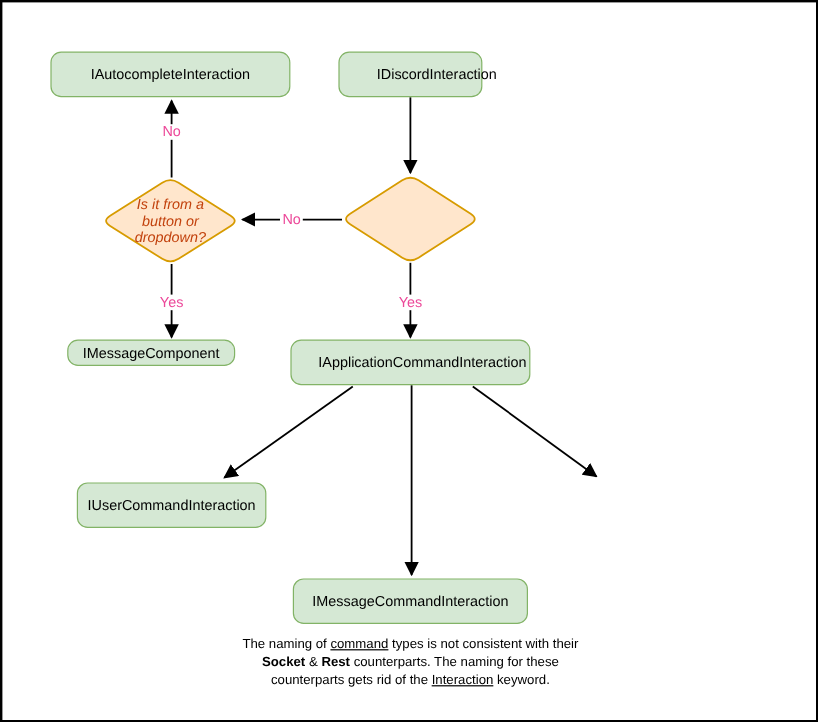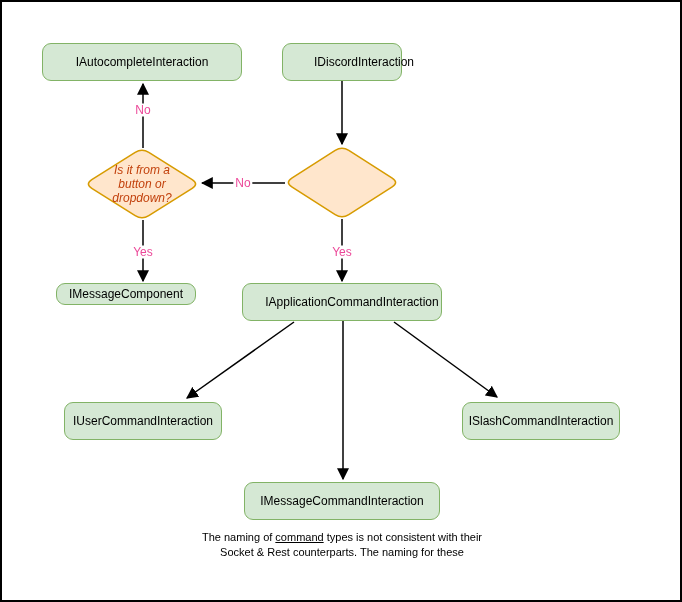--- a/index.html
+++ b/index.html
@@ -25,21 +25,21 @@
   .edge-label{
     position:absolute;transform:translate(-50%,-50%);
     font-size:12px;line-height:13px;background:var(--background,#fff);
     padding:0 2px;color:#ec4899;
   }
   .note{
     position:absolute;left:130px;top:528px;width:420px;
     text-align:center;font-size:11px;line-height:15px;color:#000;
   }
   .note .u{text-decoration:underline;}
-  .note .b{font-weight:normal;}
+  .note .b{font-weight:bold;}
 </style>
 </head>
 <body>
 
 <div class="canvas">
 
   <svg class="edges" viewBox="0 0 678 598">
     <defs>
       <marker id="arrow" viewBox="0 0 10 10" refX="9" refY="5" markerWidth="8" markerHeight="8" orient="auto-start-reverse">
         <path class="arrowhead" d="M0,0 L10,5 L0,10 z"></path>
@@ -67,34 +67,32 @@
   </div>
   <div class="node" style="left:54px;top:281px;width:140px;height:22px;">
     <span>IMessageComponent</span>
   </div>
   <div class="node" style="left:240px;top:281px;width:200px;height:38px;padding-left:20px;">
     <span>IApplicationCommandInteraction</span>
   </div>
   <div class="node" style="left:62px;top:400px;width:158px;height:38px;">
     <span>IUserCommandInteraction</span>
   </div>
-  <div class="node" style="left:460px;top:400px;width:158px;height:38px;">
-    <span>ISlashCommandInteraction</span>
-  </div>
   <div class="node" style="left:242px;top:480px;width:196px;height:38px;">
     <span>IMessageCommandInteraction</span>
   </div>
 
   <div class="decision-label" style="left:85px;top:161px;width:110px;">Is it from a
 button or
 dropdown?</div>
 
   <span class="edge-label" style="left:141px;top:108px;">No</span>
   <span class="edge-label" style="left:241px;top:181px;">No</span>
   <span class="edge-label" style="left:141px;top:250px;">Yes</span>
   <span class="edge-label" style="left:340px;top:250px;">Yes</span>
 
   <div class="note">
     <div><span>The naming of </span><span class="u">command</span><span> types is not consistent with their</span></div>
     <div><span class="b">Socket</span><span> &amp; </span><span class="b">Rest</span><span> counterparts. The naming for these</span></div>
+    <div><span>counterparts gets rid of the </span><span class="u">Interaction</span><span> keyword.</span></div>
   </div>
 
 </div>
 
 </body></html>

